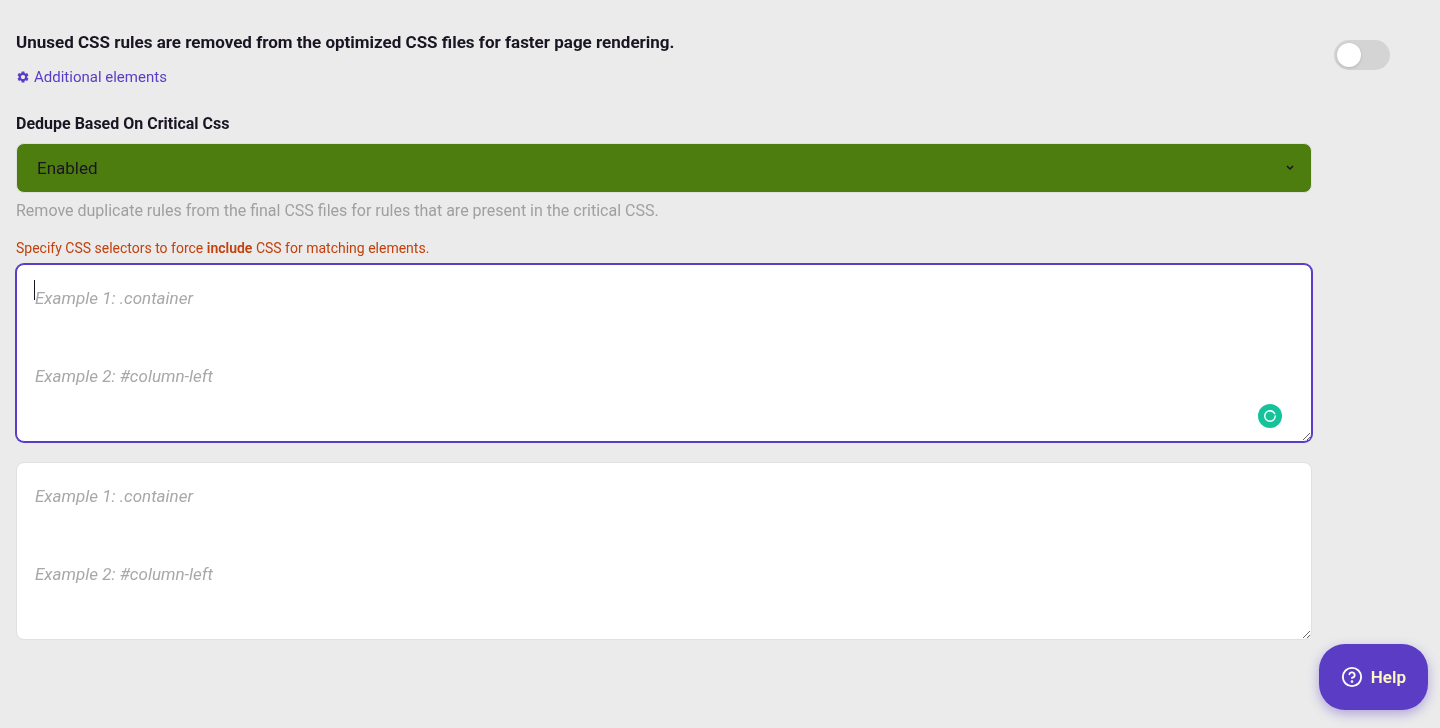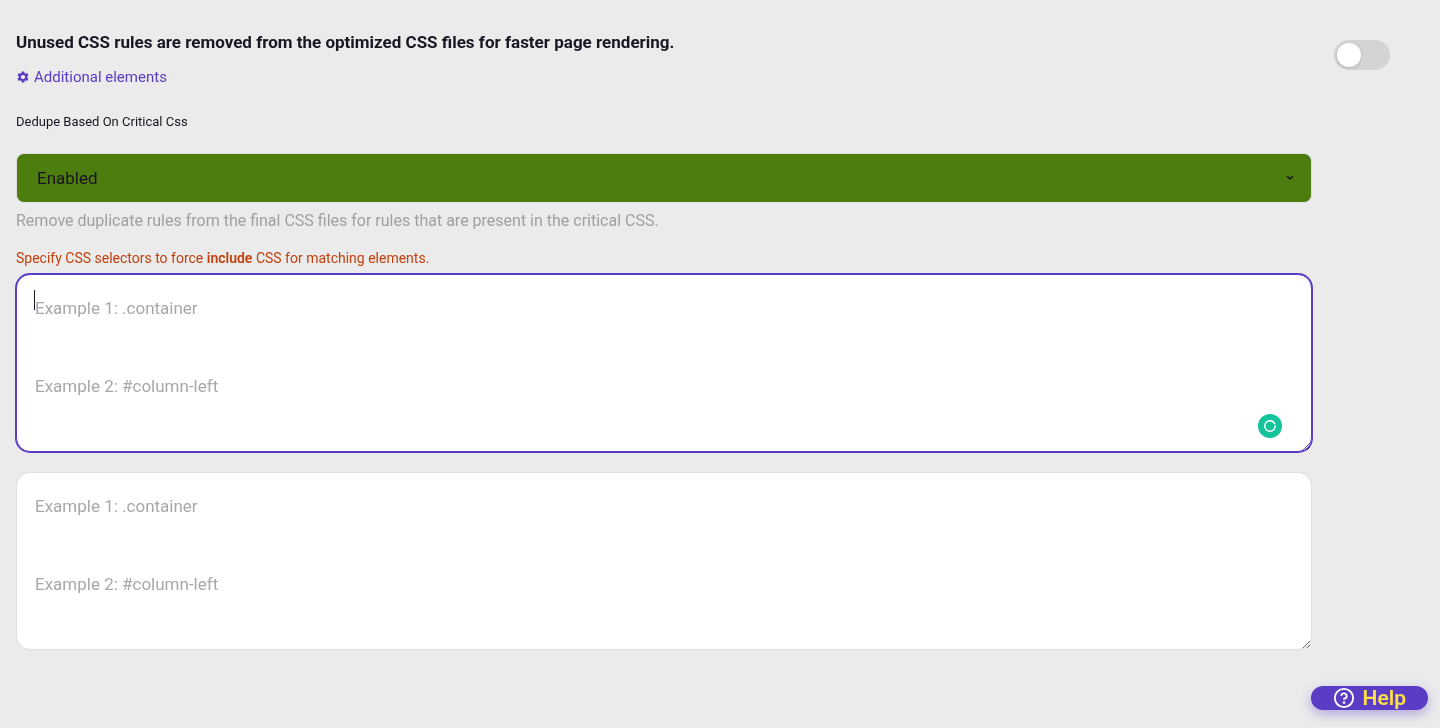--- a/index.html
+++ b/index.html
@@ -78,24 +78,25 @@
       height: 24px;
       background: #ffffff;
       border-radius: 50%;
       position: absolute;
       top: 3px;
       left: 3px;
       box-shadow: 0 1px 3px rgba(0,0,0,0.15);
     }
     
     .field-label {
-      font-size: 13px;
-      color: #1a1523;
-      margin-bottom: 24px;
+      font-size: 16px;
+      color: #1a1523;
+      margin-bottom: 10px;
       display: block;
+      font-weight: bold;
     }
     
     .select-wrapper {
       position: relative;
       width: 1296px;
       margin-bottom: 8px;
     }
     
     .select-field {
       width: 100%;
@@ -141,24 +142,25 @@
     }
     
     .textarea-field {
       width: 100%;
       height: 178px;
       padding: 14px 18px;
       font-size: 17px;
       color: #1a1523;
       background: #ffffff;
       border: 1px solid #e0e0e0;
-      border-radius: 14px;
+      border-radius: 8px;
       resize: both;
       font-family: inherit;
       line-height: 2.3;
+      font-style: italic;
     }
     
     .textarea-field.focused {
       border: 1px solid #5b3cc4;
       outline: none;
       box-shadow: 0 0 0 1px #5b3cc4;
     }
     
     .textarea-field::placeholder {
       color: #a8a8a8;
@@ -187,27 +189,27 @@
       color: white;
       font-size: 14px;
       font-weight: bold;
     }
     
     .help-button {
       position: fixed;
       bottom: 18px;
       right: 12px;
       background: #5b3cc4;
-      color: #fde047;
-      padding: 0 22px;
+      color: #fef9c3;
+      padding: 22px 22px;
       border-radius: 26px;
       display: flex;
       align-items: center;
       gap: 8px;
-      font-size: 21px;
+      font-size: 17px;
       font-weight: 600;
       cursor: pointer;
       box-shadow: 0 4px 12px rgba(91, 60, 196, 0.4);
     }
     
     .help-icon {
       display: inline-flex;
       align-items: center;
     }
   </style>

